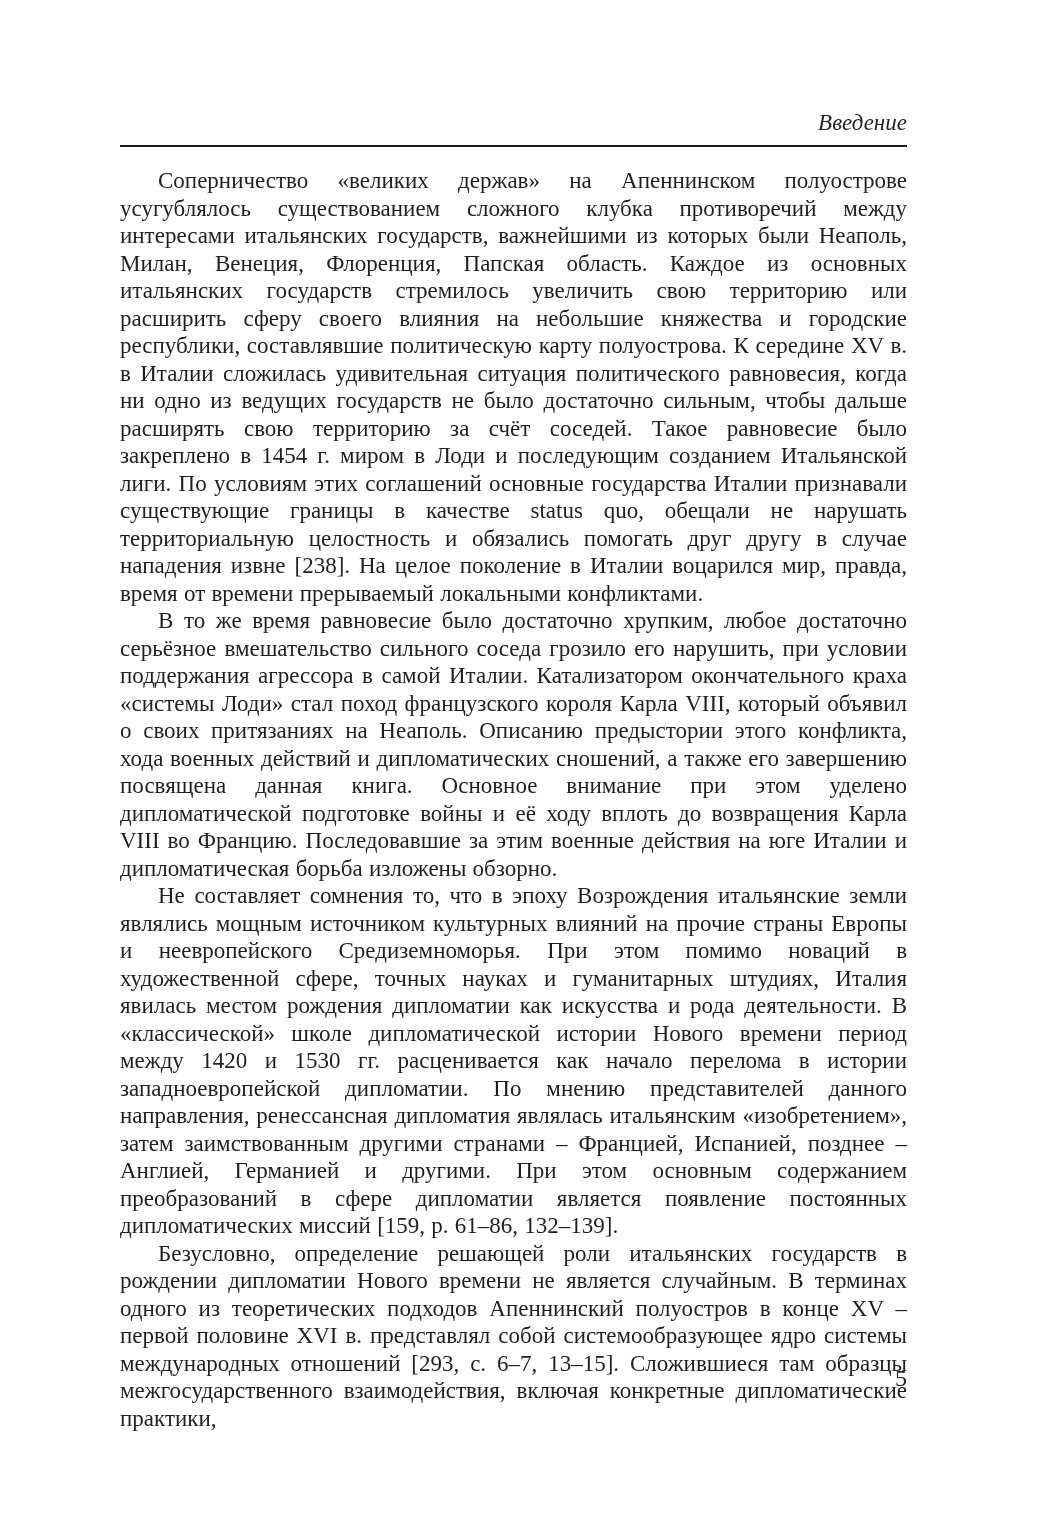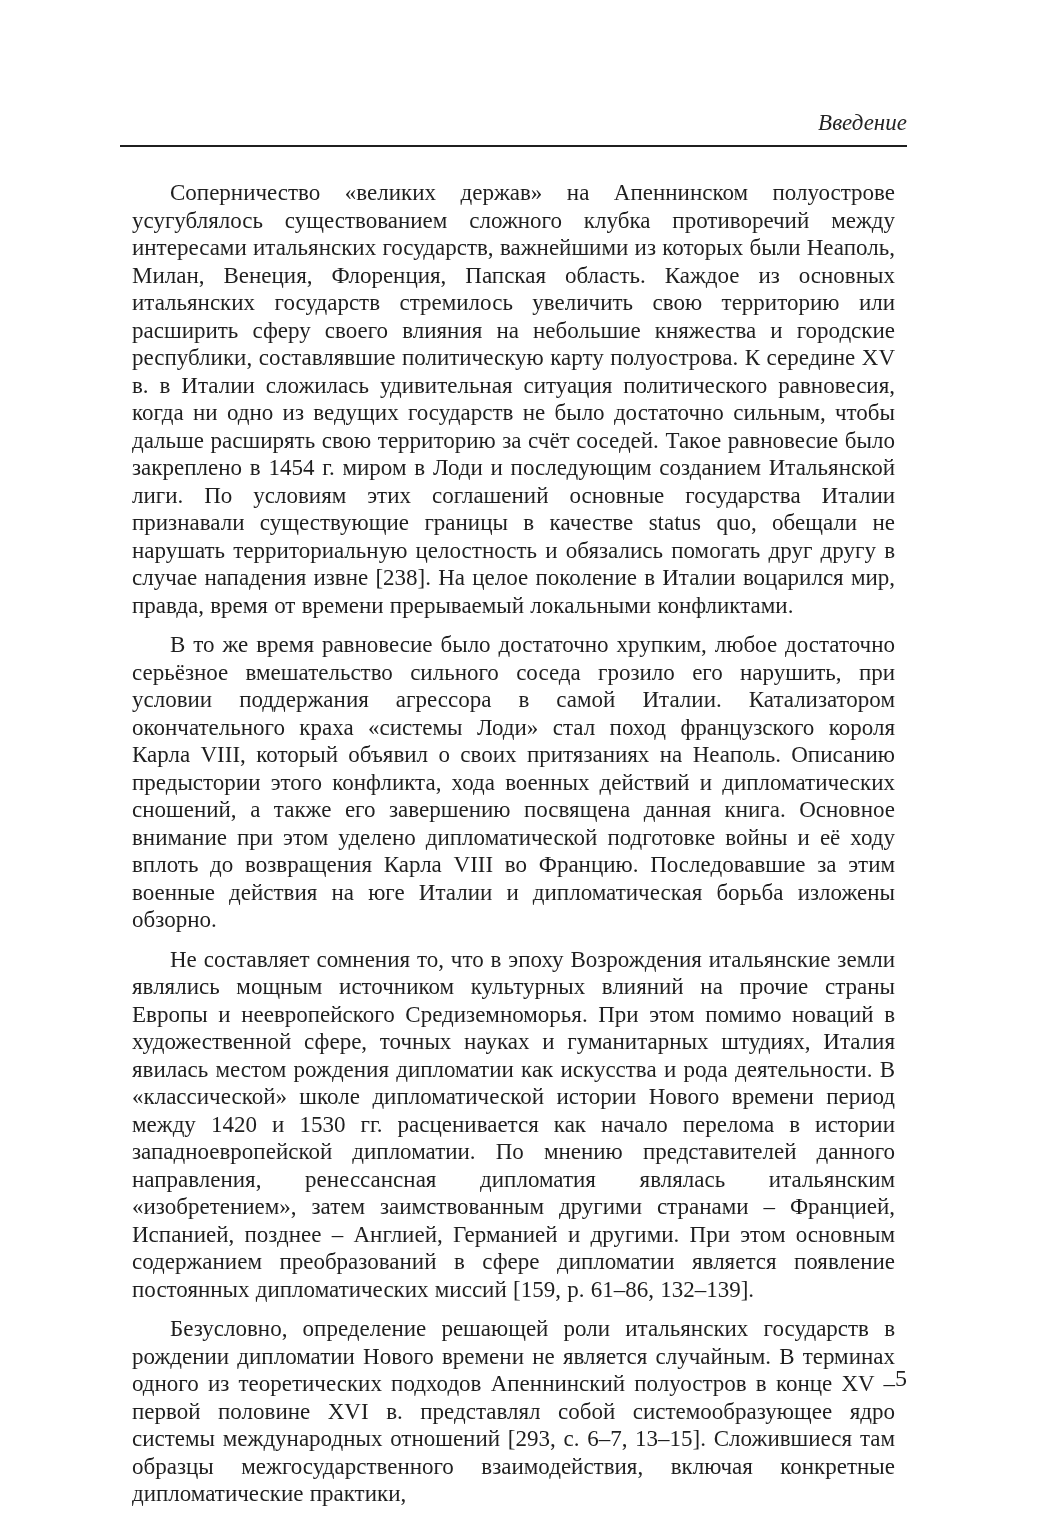--- a/index.html
+++ b/index.html
@@ -43,21 +43,21 @@
     width: 787px;
     font-size: 23px;
     line-height: 27.5px;
     text-align: justify;
     text-justify: inter-word;
     hyphens: auto;
     -webkit-hyphens: auto;
     word-spacing: 0.5px;
   }
   .para {
-    margin: 12px;
+    margin: 0;
     padding: 0;
     text-indent: 38px;
   }
   .page-number {
     position: absolute;
     top: 1364px;
     left: 120px;
     width: 787px;
     text-align: right;
     font-size: 24px;

